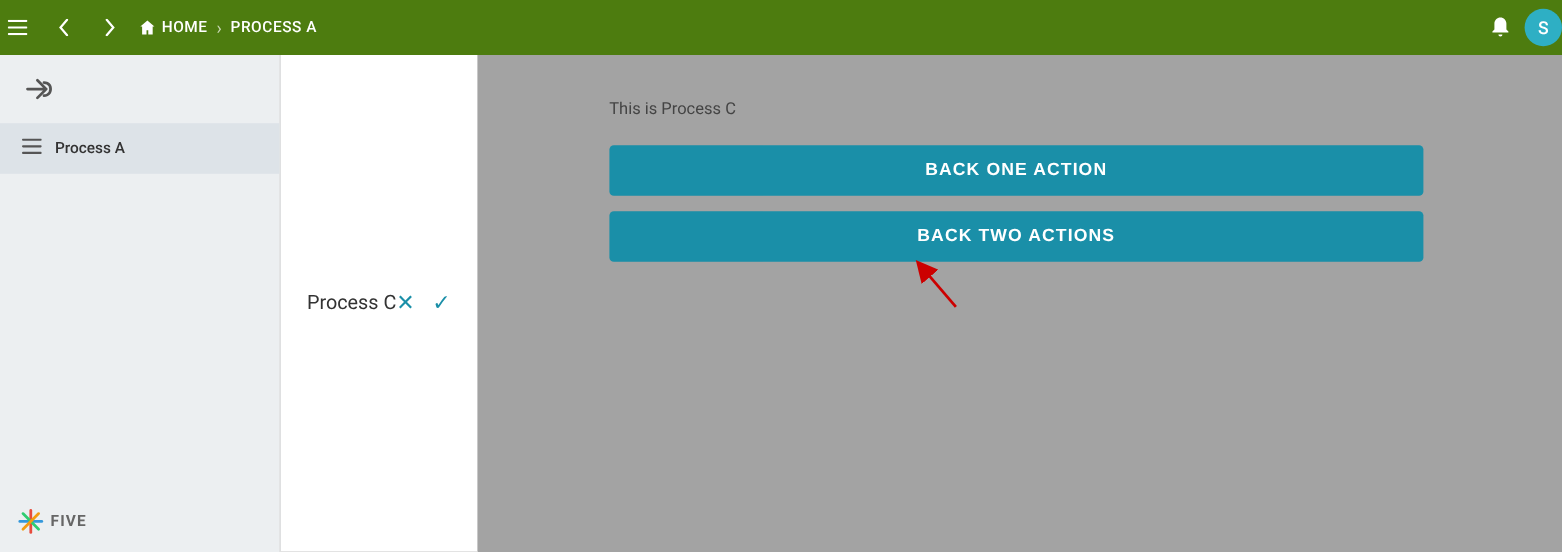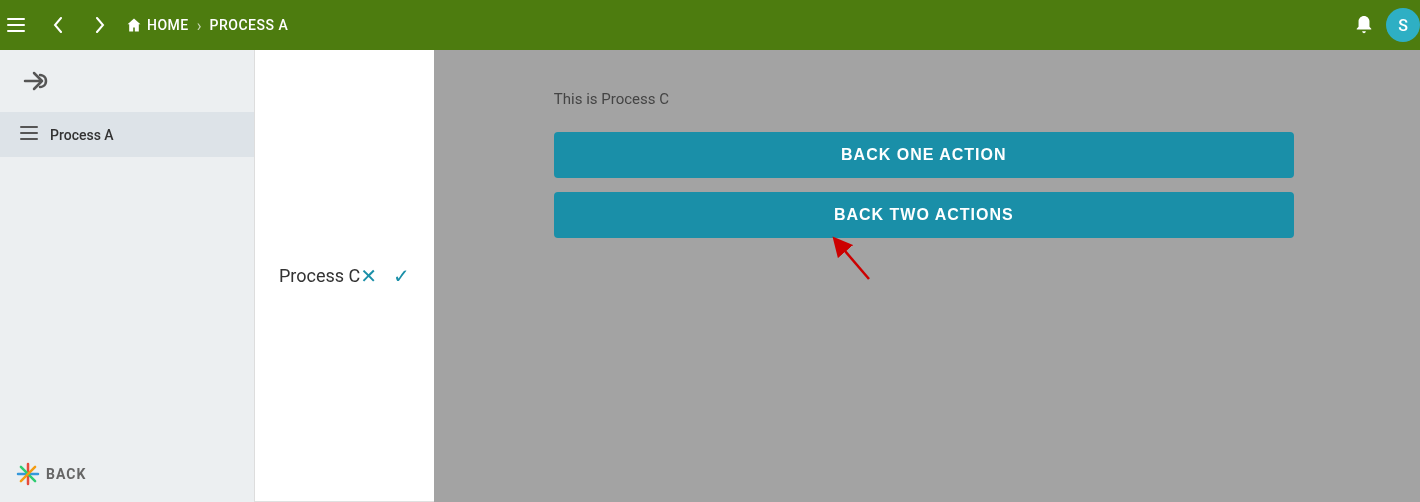--- a/index.html
+++ b/index.html
@@ -279,21 +279,21 @@
 
     <div class="sidebar-footer">
       <div class="five-logo">
 
         <svg class="five-logo-icon" viewBox="0 0 24 24">
           <line x1="12" y1="2" x2="12" y2="22" stroke="#e74c3c" stroke-width="2.5" stroke-linecap="round"></line>
           <line x1="2" y1="12" x2="22" y2="12" stroke="#3498db" stroke-width="2.5" stroke-linecap="round"></line>
           <line x1="4.9" y1="4.9" x2="19.1" y2="19.1" stroke="#2ecc71" stroke-width="2.5" stroke-linecap="round"></line>
           <line x1="19.1" y1="4.9" x2="4.9" y2="19.1" stroke="#f39c12" stroke-width="2.5" stroke-linecap="round"></line>
         </svg>
-        <span style="color:#666; font-size:14px; font-weight:700; letter-spacing:1px;">BACK</span>
+        <span style="color:#666; font-size:14px; font-weight:700; letter-spacing:1px;">FIVE</span>
       </div>
     </div>
   </aside>
 
   <main class="content-area">
 
     <div class="process-card-header">
       <span class="process-card-title">Process C</span>
       <div class="process-card-actions">
         <button class="card-action-btn close-btn">

